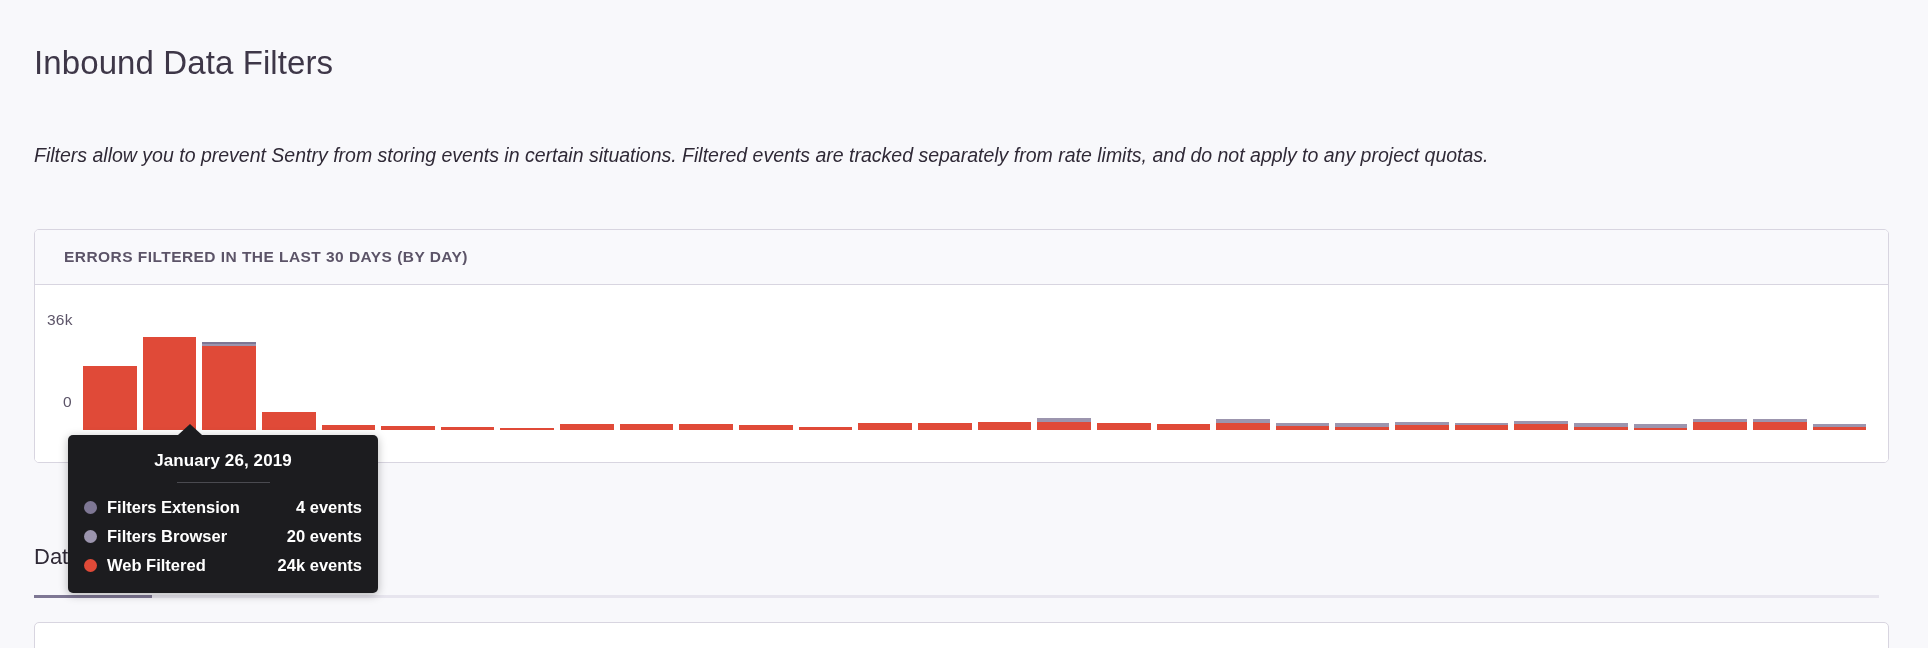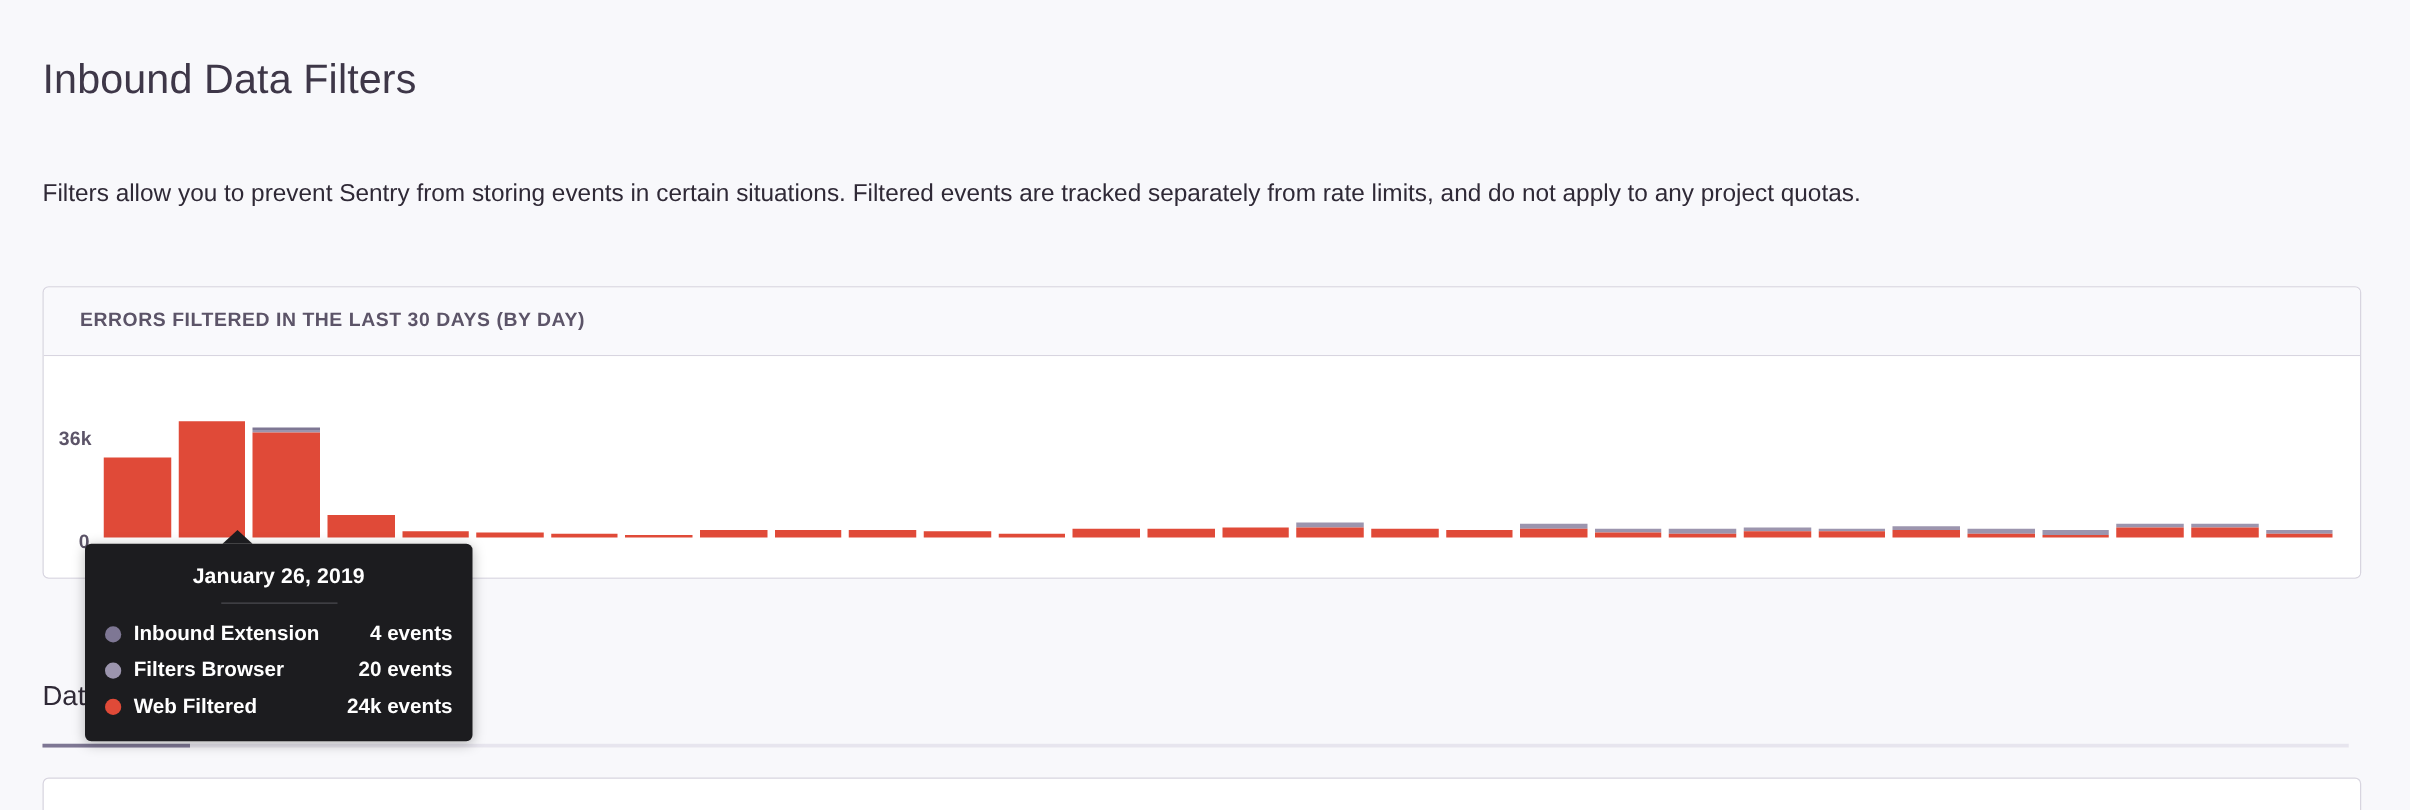--- a/index.html
+++ b/index.html
@@ -16,21 +16,21 @@
   
   .page-title{
     position:absolute;left:34px;top:22px;
     font-size:33px;font-weight:400;letter-spacing:.1px;
     color:#3E3748;
     white-space:nowrap;
     text-align:right;
   }
   .page-desc{
     position:absolute;left:34px;top:116px;width:1845px;
-    font-size:19.5px;line-height:38px;color:#2F2936;font-weight:400;
+    font-size:19.5px;line-height:38px;color:#2F2936;font-weight:400;font-style:italic;
   }
 
   
   .panel{
     position:absolute;left:34px;top:229px;width:1855px;height:234px;
     border:1px solid #D8D5E0;border-radius:5px;background:#FFFFFF;
     box-sizing:border-box;overflow:hidden;
   }
   .panel-head{
     height:55px;background:#F9F9FC;border-bottom:1px solid #D8D5E0;
@@ -38,23 +38,22 @@
   }
   .panel-head-title{
     font-size:15.5px;font-weight:700;letter-spacing:.45px;color:#5C5468;
     text-transform:uppercase;white-space:nowrap;
   }
   .panel-body{position:relative;height:177px;background:#fff;}
 
   
   .chart{position:absolute;left:0;top:0;right:0;bottom:0;}
   .y-label{
-    position:absolute;font-size:15.5px;color:#5C5468;font-weight:700;
+    position:absolute;font-size:15.5px;color:#5C5468;font-weight:400;
     letter-spacing:.2px;
-    margin-top:32px;
   }
   .y-label.top{left:12px;top:26px;}
   .y-label.bottom{left:28px;top:108px;}
 
   .plot{
     position:absolute;left:48px;right:22px;top:23px;height:122px;
   }
   .bars{
     position:absolute;left:0;right:0;bottom:0;top:0;
     display:flex;align-items:flex-end;gap:6px;
@@ -254,21 +253,21 @@
   <div class="section-underline"></div>
   <div class="lower-card"></div>
 
   <div class="tooltip">
     <div class="tooltip-arrow"></div>
     <div class="tt-date">January 26, 2019</div>
     <div class="tt-rule"></div>
     <div id="tt-rows">
         <div class="tt-row">
           <span class="tt-dot" style="background: rgb(126, 119, 148);"></span>
-          <span class="tt-name">Inbound Extension</span>
+          <span class="tt-name">Filters Extension</span>
           <span class="tt-val">4 events</span>
         </div>
         <div class="tt-row">
           <span class="tt-dot" style="background: rgb(156, 149, 174);"></span>
           <span class="tt-name">Filters Browser</span>
           <span class="tt-val">20 events</span>
         </div>
         <div class="tt-row">
           <span class="tt-dot" style="background: rgb(224, 74, 56);"></span>
           <span class="tt-name">Web Filtered</span>

